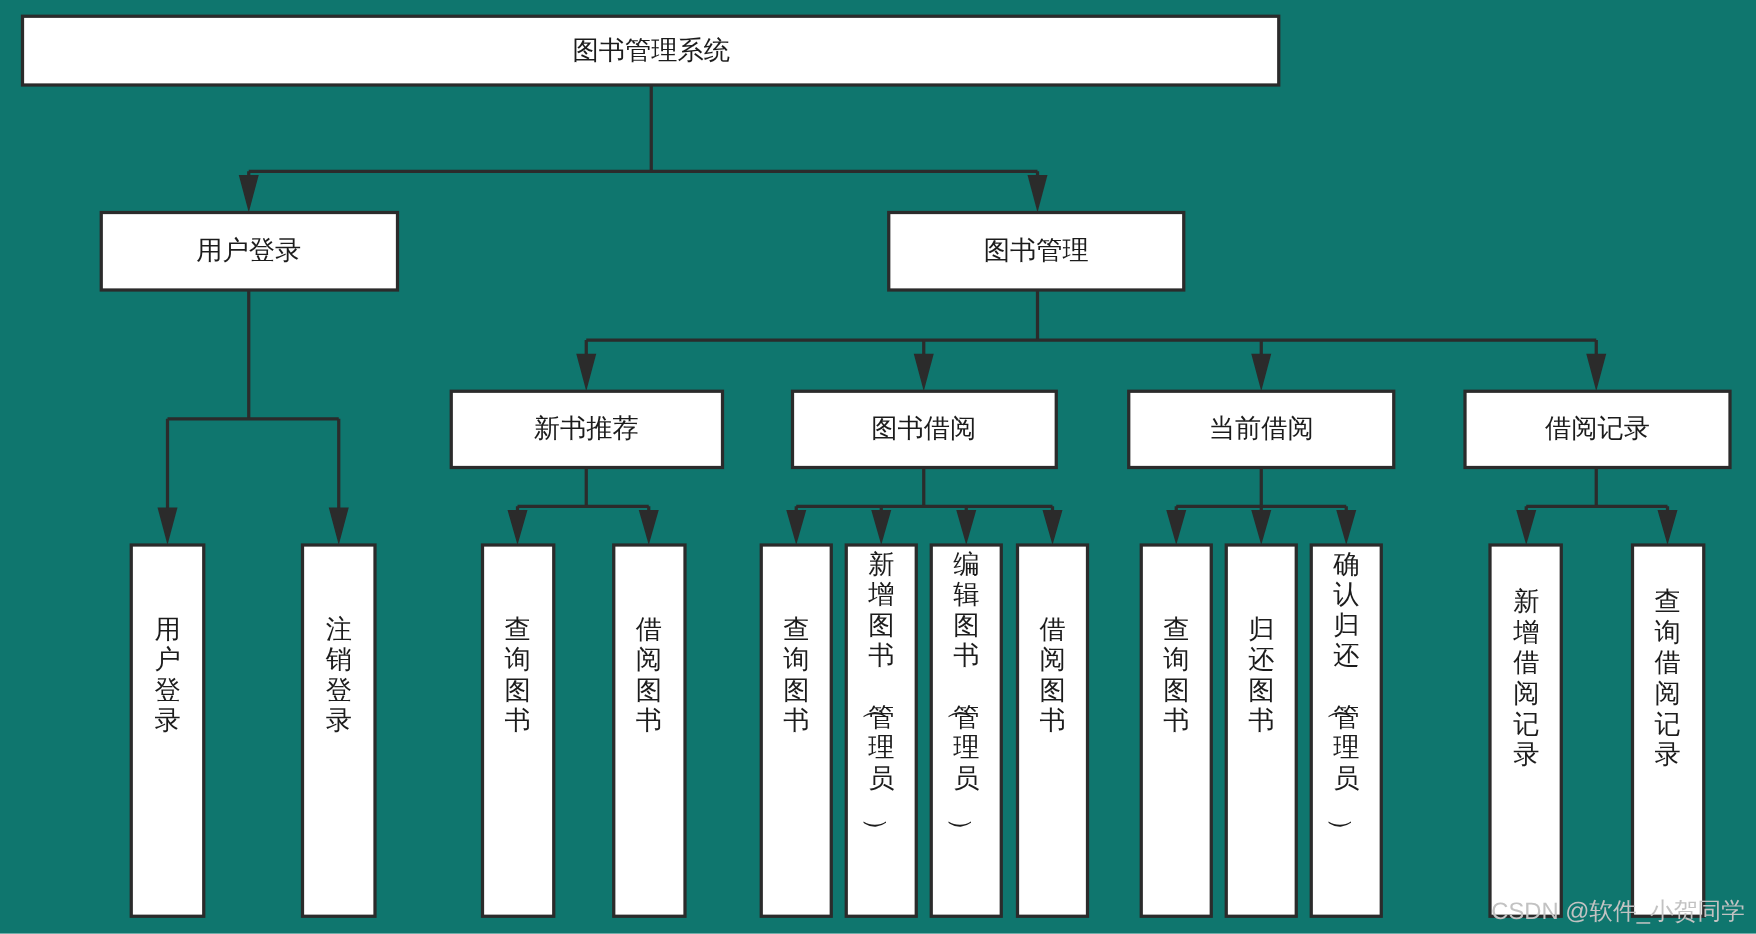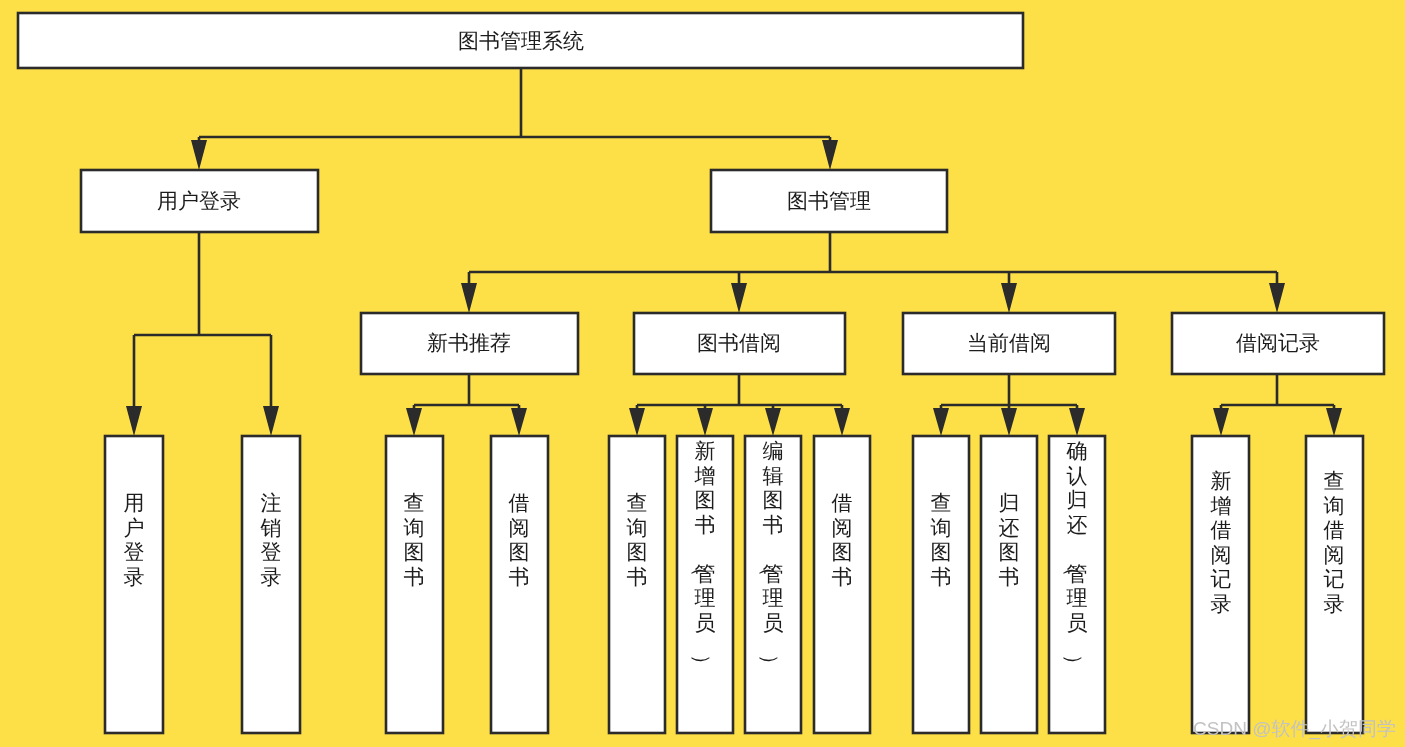--- a/index.html
+++ b/index.html
@@ -8,21 +8,21 @@
     padding: 0;
     background: #ffffff;
   }
   body {
     font-family: "Liberation Sans", "DejaVu Sans", sans-serif;
   }
   #diagram-root {
     position: relative;
     width: 1405px;
     height: 747px;
-    background: #fde047;
+    background: #0f766e;
     overflow: hidden;
   }
   svg#tree-svg {
     position: absolute;
     left: 0;
     top: 0;
     width: 1405px;
     height: 747px;
     display: block;
   }

